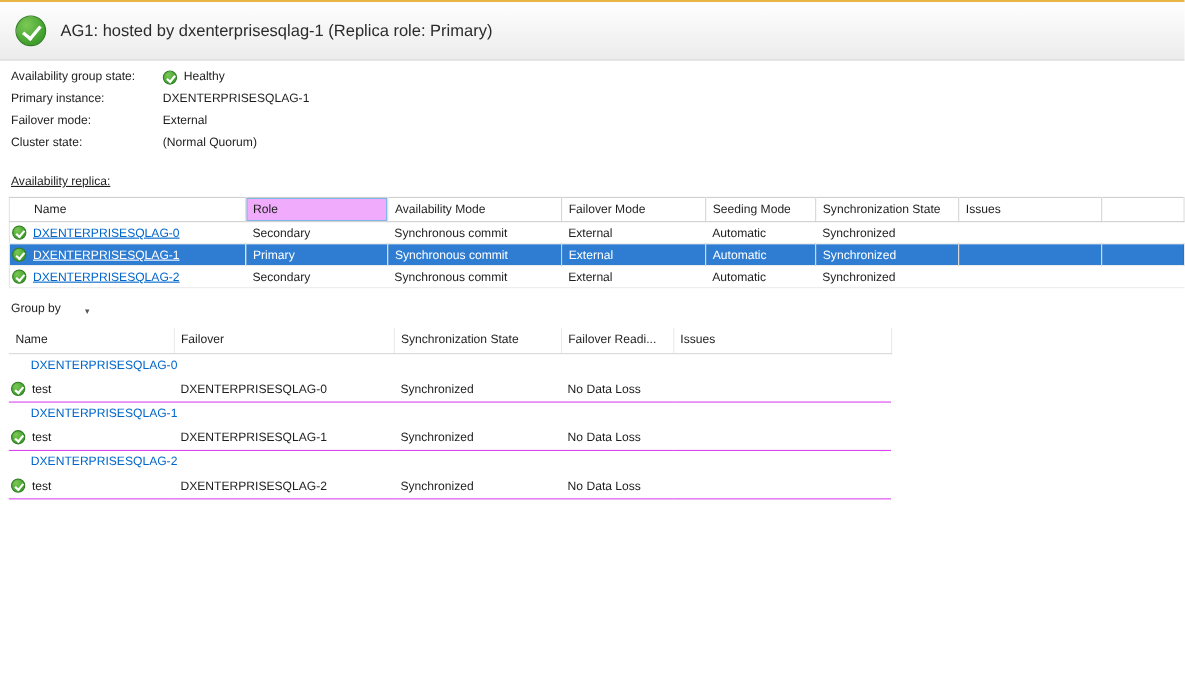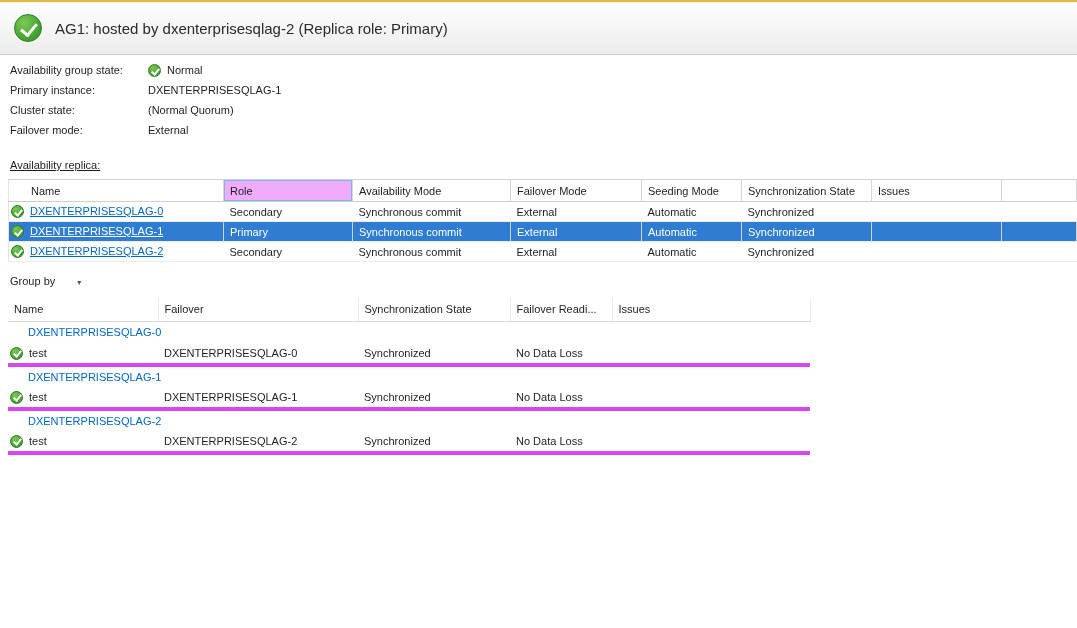--- a/index.html
+++ b/index.html
@@ -71,55 +71,55 @@
   .caret { font-size:8px; color:#555; }
 
   
   table.dbs { width:802px; margin:11px 0 0 8px; }
   table.dbs th {
     font-weight:normal; text-align:left; height:23px; padding:0 6px;
     border-bottom:1px solid #d9d9d9; border-right:1px solid #eaeaea;
     white-space:nowrap; overflow:hidden; text-overflow:ellipsis;
   }
   table.dbs td { height:22px; padding:0 6px; white-space:nowrap; overflow:hidden; }
-  table.dbs tr.db-row { border-bottom:4px solid #d946ef; }
+  table.dbs tr.db-row { border-bottom:1px solid #d946ef; }
   table.dbs td.name-cell { padding-left:2px; }
   table.dbs td .ok-icon.sm { margin-right:6px; }
   .group-link { color:var(--link,#0066cc); cursor:pointer; }
   table.dbs tr.group-row td { padding-left:20px; }
 </style>
 </head>
 <body>
 
 
 
 <div class="top-strip"></div>
 
 <div class="hdr">
   <span class="ok-icon lg"></span>
-  <span class="hdr-title">AG1: hosted by dxenterprisesqlag-2 (Replica role: Primary)</span>
+  <span class="hdr-title">AG1: hosted by dxenterprisesqlag-1 (Replica role: Primary)</span>
 </div>
 
 <div class="status">
   <div class="status-row">
     <span class="s-label">Availability group state:</span>
     <span class="ok-icon sm"></span>
-    <span>Normal</span>
+    <span>Healthy</span>
   </div>
   <div class="status-row">
     <span class="s-label">Primary instance:</span>
     <span>DXENTERPRISESQLAG-1</span>
   </div>
   <div class="status-row">
+    <span class="s-label">Failover mode:</span>
+    <span>External</span>
+  </div>
+  <div class="status-row">
     <span class="s-label">Cluster state:</span>
     <span>(Normal Quorum)</span>
-  </div>
-  <div class="status-row">
-    <span class="s-label">Failover mode:</span>
-    <span>External</span>
   </div>
 </div>
 
 <div class="section-label">Availability replica:</div>
 
 <table class="replicas">
   <colgroup>
     <col style="width:215px">
       <col style="width:129px">
       <col style="width:158px">

